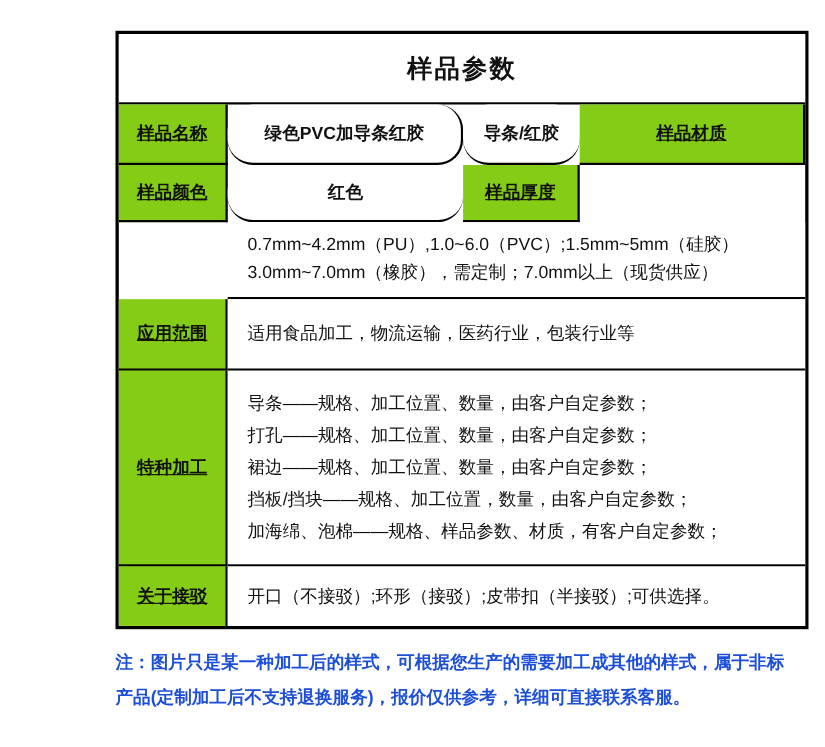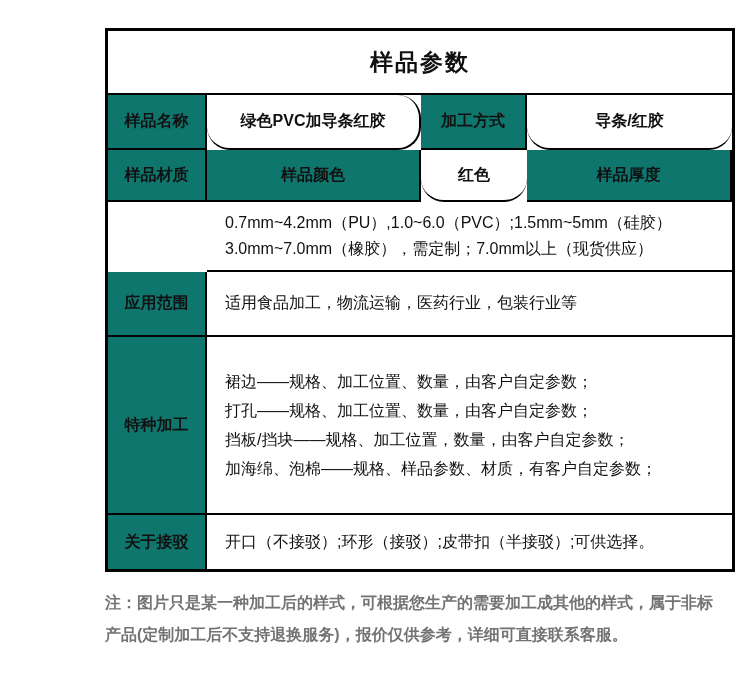--- a/index.html
+++ b/index.html
@@ -41,22 +41,23 @@
   .cell.last-col { border-right: none; }
   .cell.last-row { border-bottom: none; text-align: center; }
   .cell.title-cell {
     grid-column: 1 / 5;
     border-right: none;
     font-size: 23px;
     font-weight: bold;
     letter-spacing: 2px;
   }
   .cell.head {
-    background: #0f766e;
+    background: #84cc16;
     font-weight: bold;
+    text-decoration: underline;
   }
   .cell.val-center {
     font-weight: bold;
     text-align: center;
     border-radius: 23px;
   }
   .cell.val-left {
     grid-column: 2 / 5;
     border-right: none;
     justify-content: flex-start;
@@ -66,58 +67,58 @@
   .cell.val-left .multiline { line-height: 26px; }
   .cell.val-left .speclines { line-height: 29px; }
   .note {
     position: absolute;
     left: 62px;
     top: 587px;
     width: 636px;
     font-size: 16px;
     font-weight: 600;
     line-height: 32px;
-    color: #737373;
+    color: #1d4ed8;
     text-align: left;
   }
 </style>
 </head>
 <body>
 
 <div class="page">
 
   <div class="spec-table">
 
     <div class="cell title-cell">样品参数</div>
 
     <div class="cell head">样品名称</div>
     <div class="cell val-center">绿色PVC加导条红胶</div>
-    <div class="cell head">加工方式</div>
     <div class="cell val-center last-col">导条/红胶</div>
 
     <div class="cell head">样品材质</div>
     <div class="cell head">样品颜色</div>
     <div class="cell val-center last-col">红色</div>
 
     <div class="cell head">样品厚度</div>
     <div class="cell val-left last-col">
       <div class="multiline">
         <div>0.7mm~4.2mm（PU）,1.0~6.0（PVC）;1.5mm~5mm（硅胶）</div>
         <div>3.0mm~7.0mm（橡胶），需定制；7.0mm以上（现货供应）</div>
       </div>
     </div>
 
     <div class="cell head">应用范围</div>
     <div class="cell val-left last-col">适用食品加工，物流运输，医药行业，包装行业等</div>
 
     <div class="cell head">特种加工</div>
     <div class="cell val-left last-col">
       <div class="speclines">
+        <div>导条——规格、加工位置、数量，由客户自定参数；</div>
+        <div>打孔——规格、加工位置、数量，由客户自定参数；</div>
         <div>裙边——规格、加工位置、数量，由客户自定参数；</div>
-        <div>打孔——规格、加工位置、数量，由客户自定参数；</div>
         <div>挡板/挡块——规格、加工位置，数量，由客户自定参数；</div>
         <div>加海绵、泡棉——规格、样品参数、材质，有客户自定参数；</div>
       </div>
     </div>
 
     <div class="cell head last-row">关于接驳</div>
     <div class="cell val-left last-col last-row">开口（不接驳）;环形（接驳）;皮带扣（半接驳）;可供选择。</div>
 
   </div>
 

